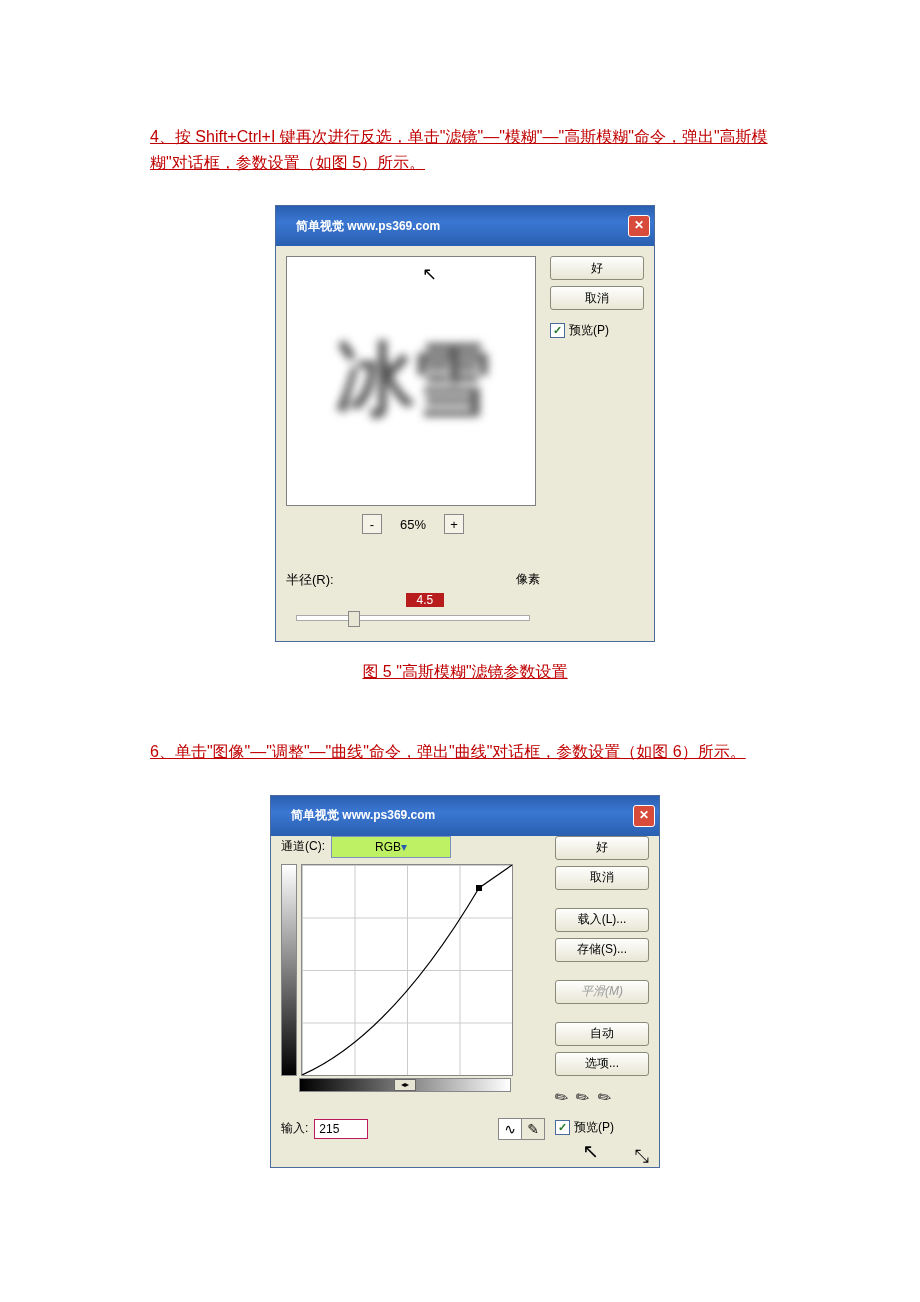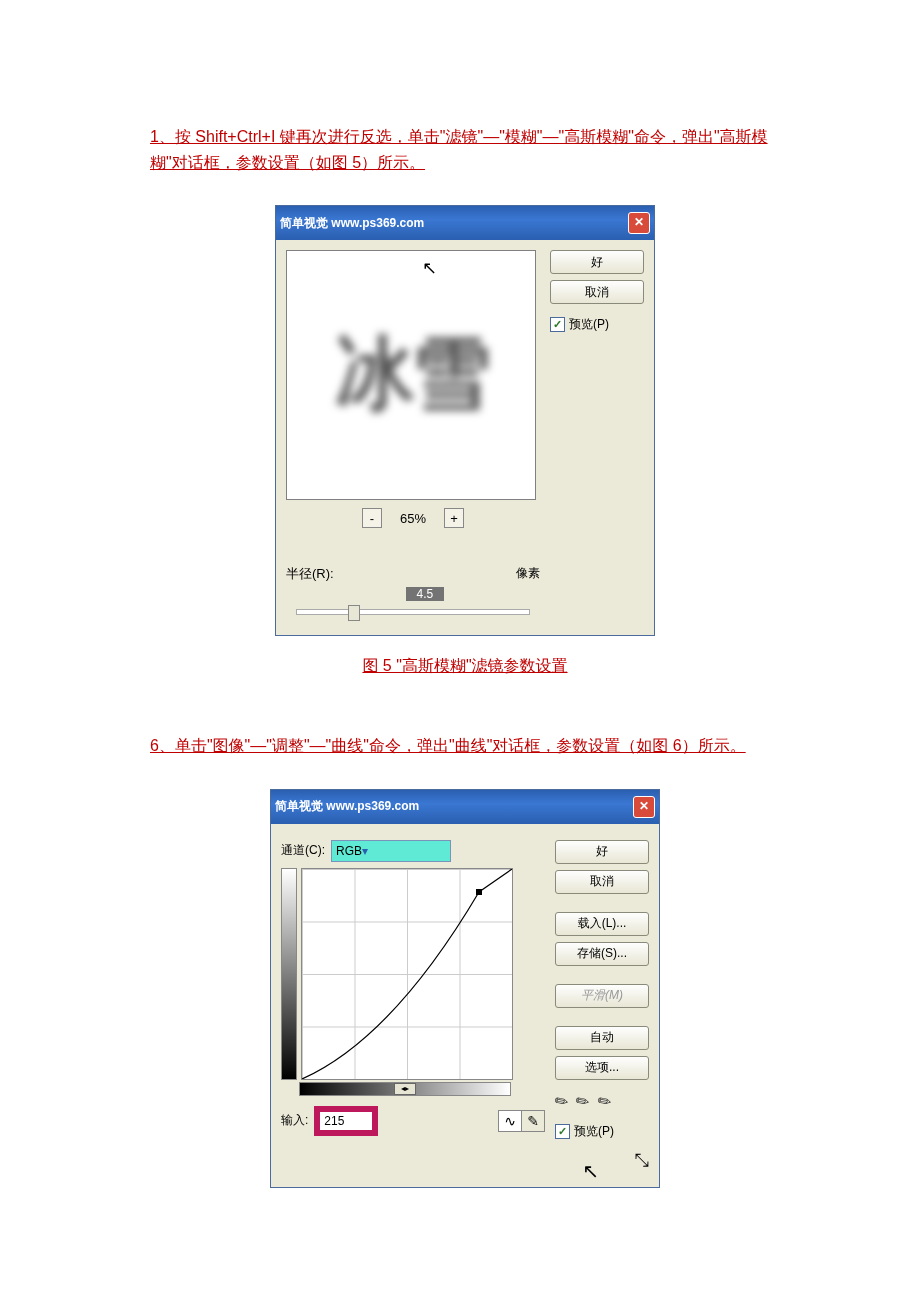--- a/index.html
+++ b/index.html
@@ -34,25 +34,25 @@
     margin-bottom: 10px;
   }
   .dialog {
     background: #ebe9d8;
     border: 1px solid #4a6b9b;
     width: 380px;
     box-sizing: border-box;
   }
   .titlebar {
     background: linear-gradient(to bottom, #2a5fb0, #3a77d2 40%, #2a5fb0);
-    height: 34px;
+    height: 40px;
     display: flex;
     align-items: center;
     justify-content: space-between;
-    padding: 0 4px 0 4px;
+    padding: 0 4px 0 20px;
     color: #fff;
     font-size: 12px;
     font-weight: bold;
   }
   .titlebar-left { display:flex; align-items:center; gap:4px; }
   .close-x {
     width: 20px; height: 20px;
     background: #d84b3a;
     border: 1px solid #fff;
     border-radius: 3px;
@@ -97,21 +97,21 @@
   }
   .sq-btn {
     width:18px;height:18px;border:1px solid #888;background:#f5f3e7;
     display:flex;align-items:center;justify-content:center;font-size:13px;
   }
   .radius-row {
     display:flex;align-items:center;justify-content:space-between;gap:6px;
     margin-top:18px;font-size:13px;
   }
   .radius-val {
-    background:#737373;color:#fff;padding:0 4px;font-size:12px;
+    background:#b91c1c;color:#fff;padding:0 4px;font-size:12px;
     display:inline-block;width:30px;text-align:center;margin-top:41px;
   }
   .px-label{font-size:12px;}
   .slider {
     margin:8px 10px 10px 10px; height:4px;background:#fff;border:1px solid #aaa;
     position:relative;
   }
   .slider-thumb{
     position:absolute;left:22%;top:-5px;width:10px;height:14px;
     background:#e8e6d5;border:1px solid #888;
@@ -119,26 +119,26 @@
   .right-col { width:94px; display:flex;flex-direction:column;gap:6px;align-items:stretch; }
   .winbtn {
     background:linear-gradient(#fefefe,#e8e6d4);
     border:1px solid #8a8a7a;border-radius:3px;
     font-size:12px;height:22px;display:flex;align-items:center;justify-content:center;
   }
   .chk-row{display:flex;align-items:center;gap:4px;font-size:12px;margin-top:6px;}
   .chk{width:13px;height:13px;border:1px solid #4a6b9b;background:#fff;display:flex;align-items:center;justify-content:center;color:#2a7a2a;font-size:11px;font-weight:bold;}
 
   
-  .curves-body{padding:16px 10px;display:flex;gap:10px;}
+  .curves-body{padding:0 10px;display:flex;gap:10px;}
   .curves-left{flex:1;}
   .chan-row{display:flex;align-items:center;gap:6px;font-size:12px;margin-bottom:6px;}
   .chan-select{
-    background:#5eead4;border:1px solid #7a93bd;height:20px;width:110px;
-    display:flex;align-items:center;justify-content:flex-start;padding:0 4px;font-size:12px;
+    background:#bef264;border:1px solid #7a93bd;height:20px;width:110px;
+    display:flex;align-items:center;justify-content:center;padding:0 4px;font-size:12px;
   }
   .grid-wrap{display:flex;gap:4px;}
   .grad-v{
     width:14px;height:210px;
     background:linear-gradient(to top,#000,#fff);
     border:1px solid #888;
   }
   .curve-grid{
     width:210px;height:210px;background:#fff;border:1px solid #888;position:relative;
     background-image:
@@ -150,39 +150,39 @@
   .grad-h{
     margin-left:18px;margin-top:2px;width:210px;height:12px;
     background:linear-gradient(to right,#000,#fff);border:1px solid #888;position:relative;
     display:flex;align-items:center;justify-content:center;
   }
   .grad-h-handle{
     position:absolute;left:50%;transform:translateX(-50%);
     width:20px;height:10px;background:#e6e4d2;border:1px solid #666;
     display:flex;align-items:center;justify-content:center;font-size:8px;
   }
-  .io-row{display:flex;align-items:center;gap:6px;font-size:12px;margin-top:10px;}
-  .io-box{background:#fff;border:6px solid #be185d;width:44px;height:18px;font-size:12px;padding:0 4px;display:flex;align-items:center;}
+  .io-row{display:flex;align-items:center;gap:6px;font-size:12px;margin-top:26px;}
+  .io-box{background:#fff;border:1px solid #be185d;width:44px;height:18px;font-size:12px;padding:0 4px;display:flex;align-items:center;}
   .toggle-pair{display:flex;border:1px solid #888;margin-left:auto;}
   .toggle-pair span{width:22px;height:20px;display:flex;align-items:center;justify-content:center;font-size:14px;}
   .toggle-pair span:first-child{border-right:1px solid #888;background:#fff;}
   .toggle-pair span:last-child{background:#ebe9d8;}
   .curves-right{width:94px;display:flex;flex-direction:column;gap:6px;}
   .smooth-dis{color:#999;font-style:italic;}
   .eyedrops{display:flex;gap:8px;justify-content:flex-start;margin-top:6px;}
   .eyedrop{font-size:16px;transform:rotate(-35deg);color:#333;}
   .corner-icon{font-size:18px;text-align:right;margin-top:4px;}
   .big-cursor{position:absolute;bottom:4px;right:60px;font-size:20px;}
 </style>
 </head>
 <body>
 
 <div class="page">
 
-  <p class="step-text">1、按 Shift+Ctrl+I 键再次进行反选，单击"滤镜"—"模糊"—"高斯模糊"命令，弹出"高斯模糊"对话框，参数设置（如图 5）所示。</p>
+  <p class="step-text">4、按 Shift+Ctrl+I 键再次进行反选，单击"滤镜"—"模糊"—"高斯模糊"命令，弹出"高斯模糊"对话框，参数设置（如图 5）所示。</p>
 
   <div class="dialog-wrap">
     <div class="dialog">
       <div class="titlebar">
         <span class="titlebar-left">
           <span>简单视觉 www.ps369.com</span>
         </span>
         <span class="close-x">✕</span>
       </div>
       <div class="dlg-body">

